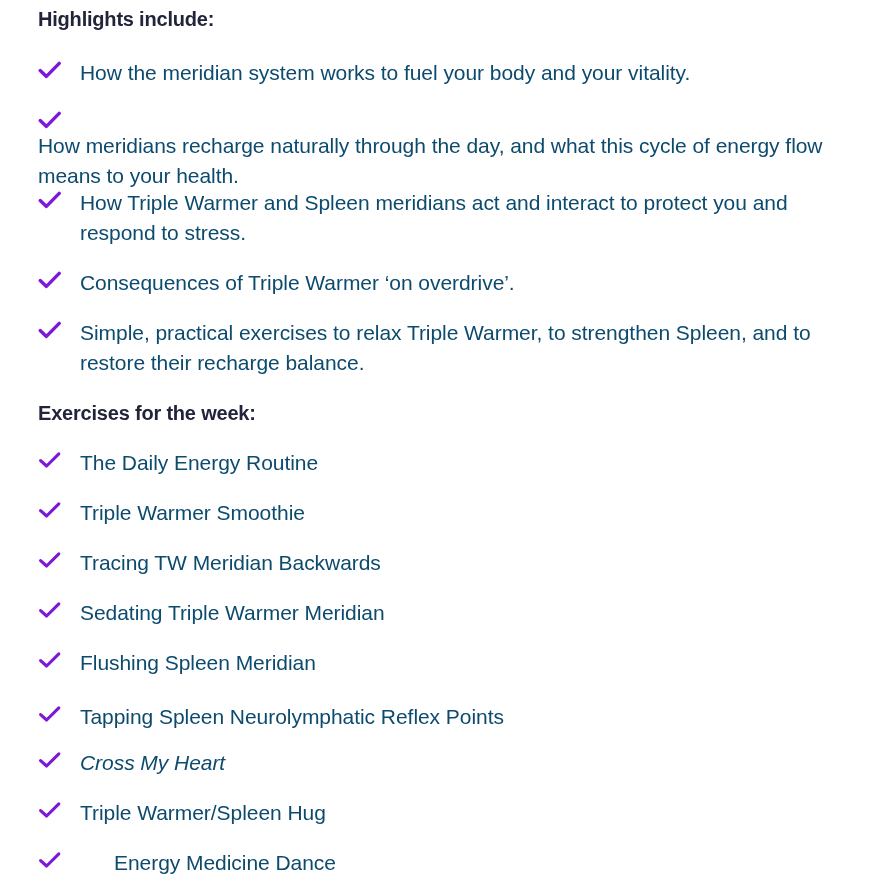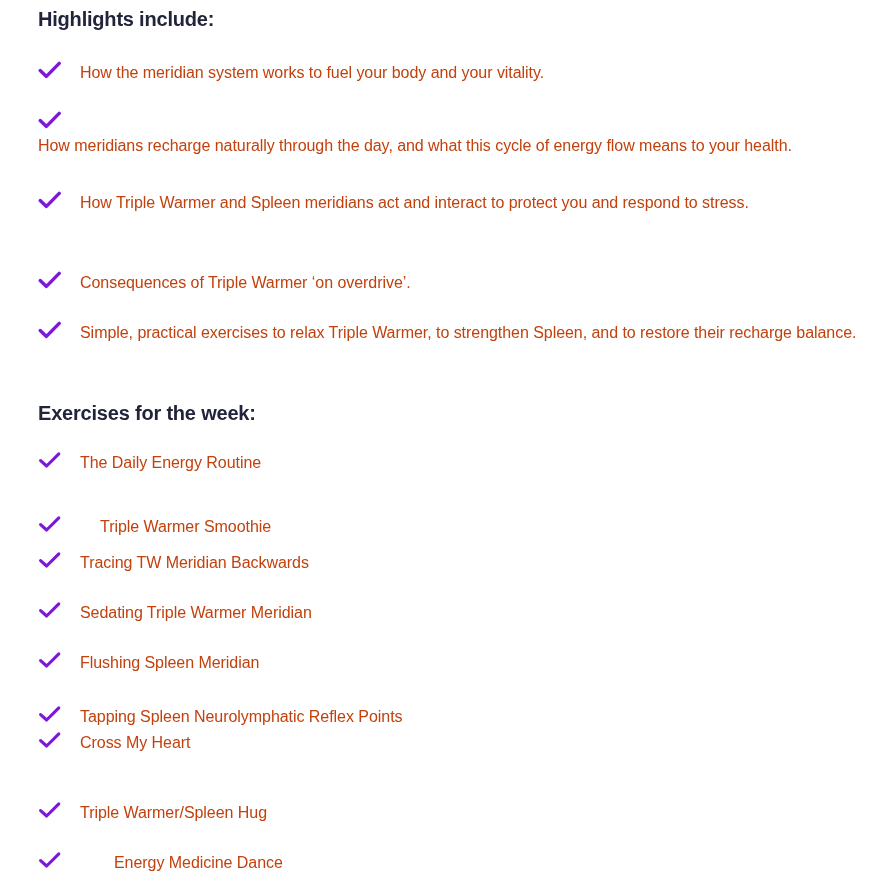--- a/index.html
+++ b/index.html
@@ -51,42 +51,42 @@
     margin-right: 16px;
     padding-top: 3px;
     line-height: 1;
     display: block;
   }
   .check-icon svg { display: block; }
 
   .row-text {
     flex: 1 1 auto;
     font-family: "Liberation Sans", sans-serif;
-    font-size: 16px;
+    font-size: 21px;
     line-height: 30px;
     font-weight: normal;
-    color: #c2410c;
+    color: #0c4a6e;
     letter-spacing: -0.05px;
   }
 
   
   #hl-row-0 { top: 58px; }
   #hl-row-1 { top: 108px; flex-direction: column; }
   #hl-row-2 { top: 188px; }
   #hl-row-3 { top: 268px; }
   #hl-row-4 { top: 318px; }
 
   
   #ex-row-0 { top: 448px; justify-content: center; }
-  #ex-row-1 { top: 512px; gap: 20px; }
+  #ex-row-1 { top: 498px; }
   #ex-row-2 { top: 548px; }
   #ex-row-3 { top: 598px; }
   #ex-row-4 { top: 648px; }
   #ex-row-5 { top: 702px; }
-  #ex-row-6 { top: 728px; }
+  #ex-row-6 { top: 748px; font-style: italic; }
   #ex-row-7 { top: 798px; }
   #ex-row-8 { top: 848px; gap: 34px; }
 
   .hl-text { max-width: 790px; }
   .ex-text { white-space: nowrap; }
 </style>
 </head>
 <body>
 
 <div class="page">

